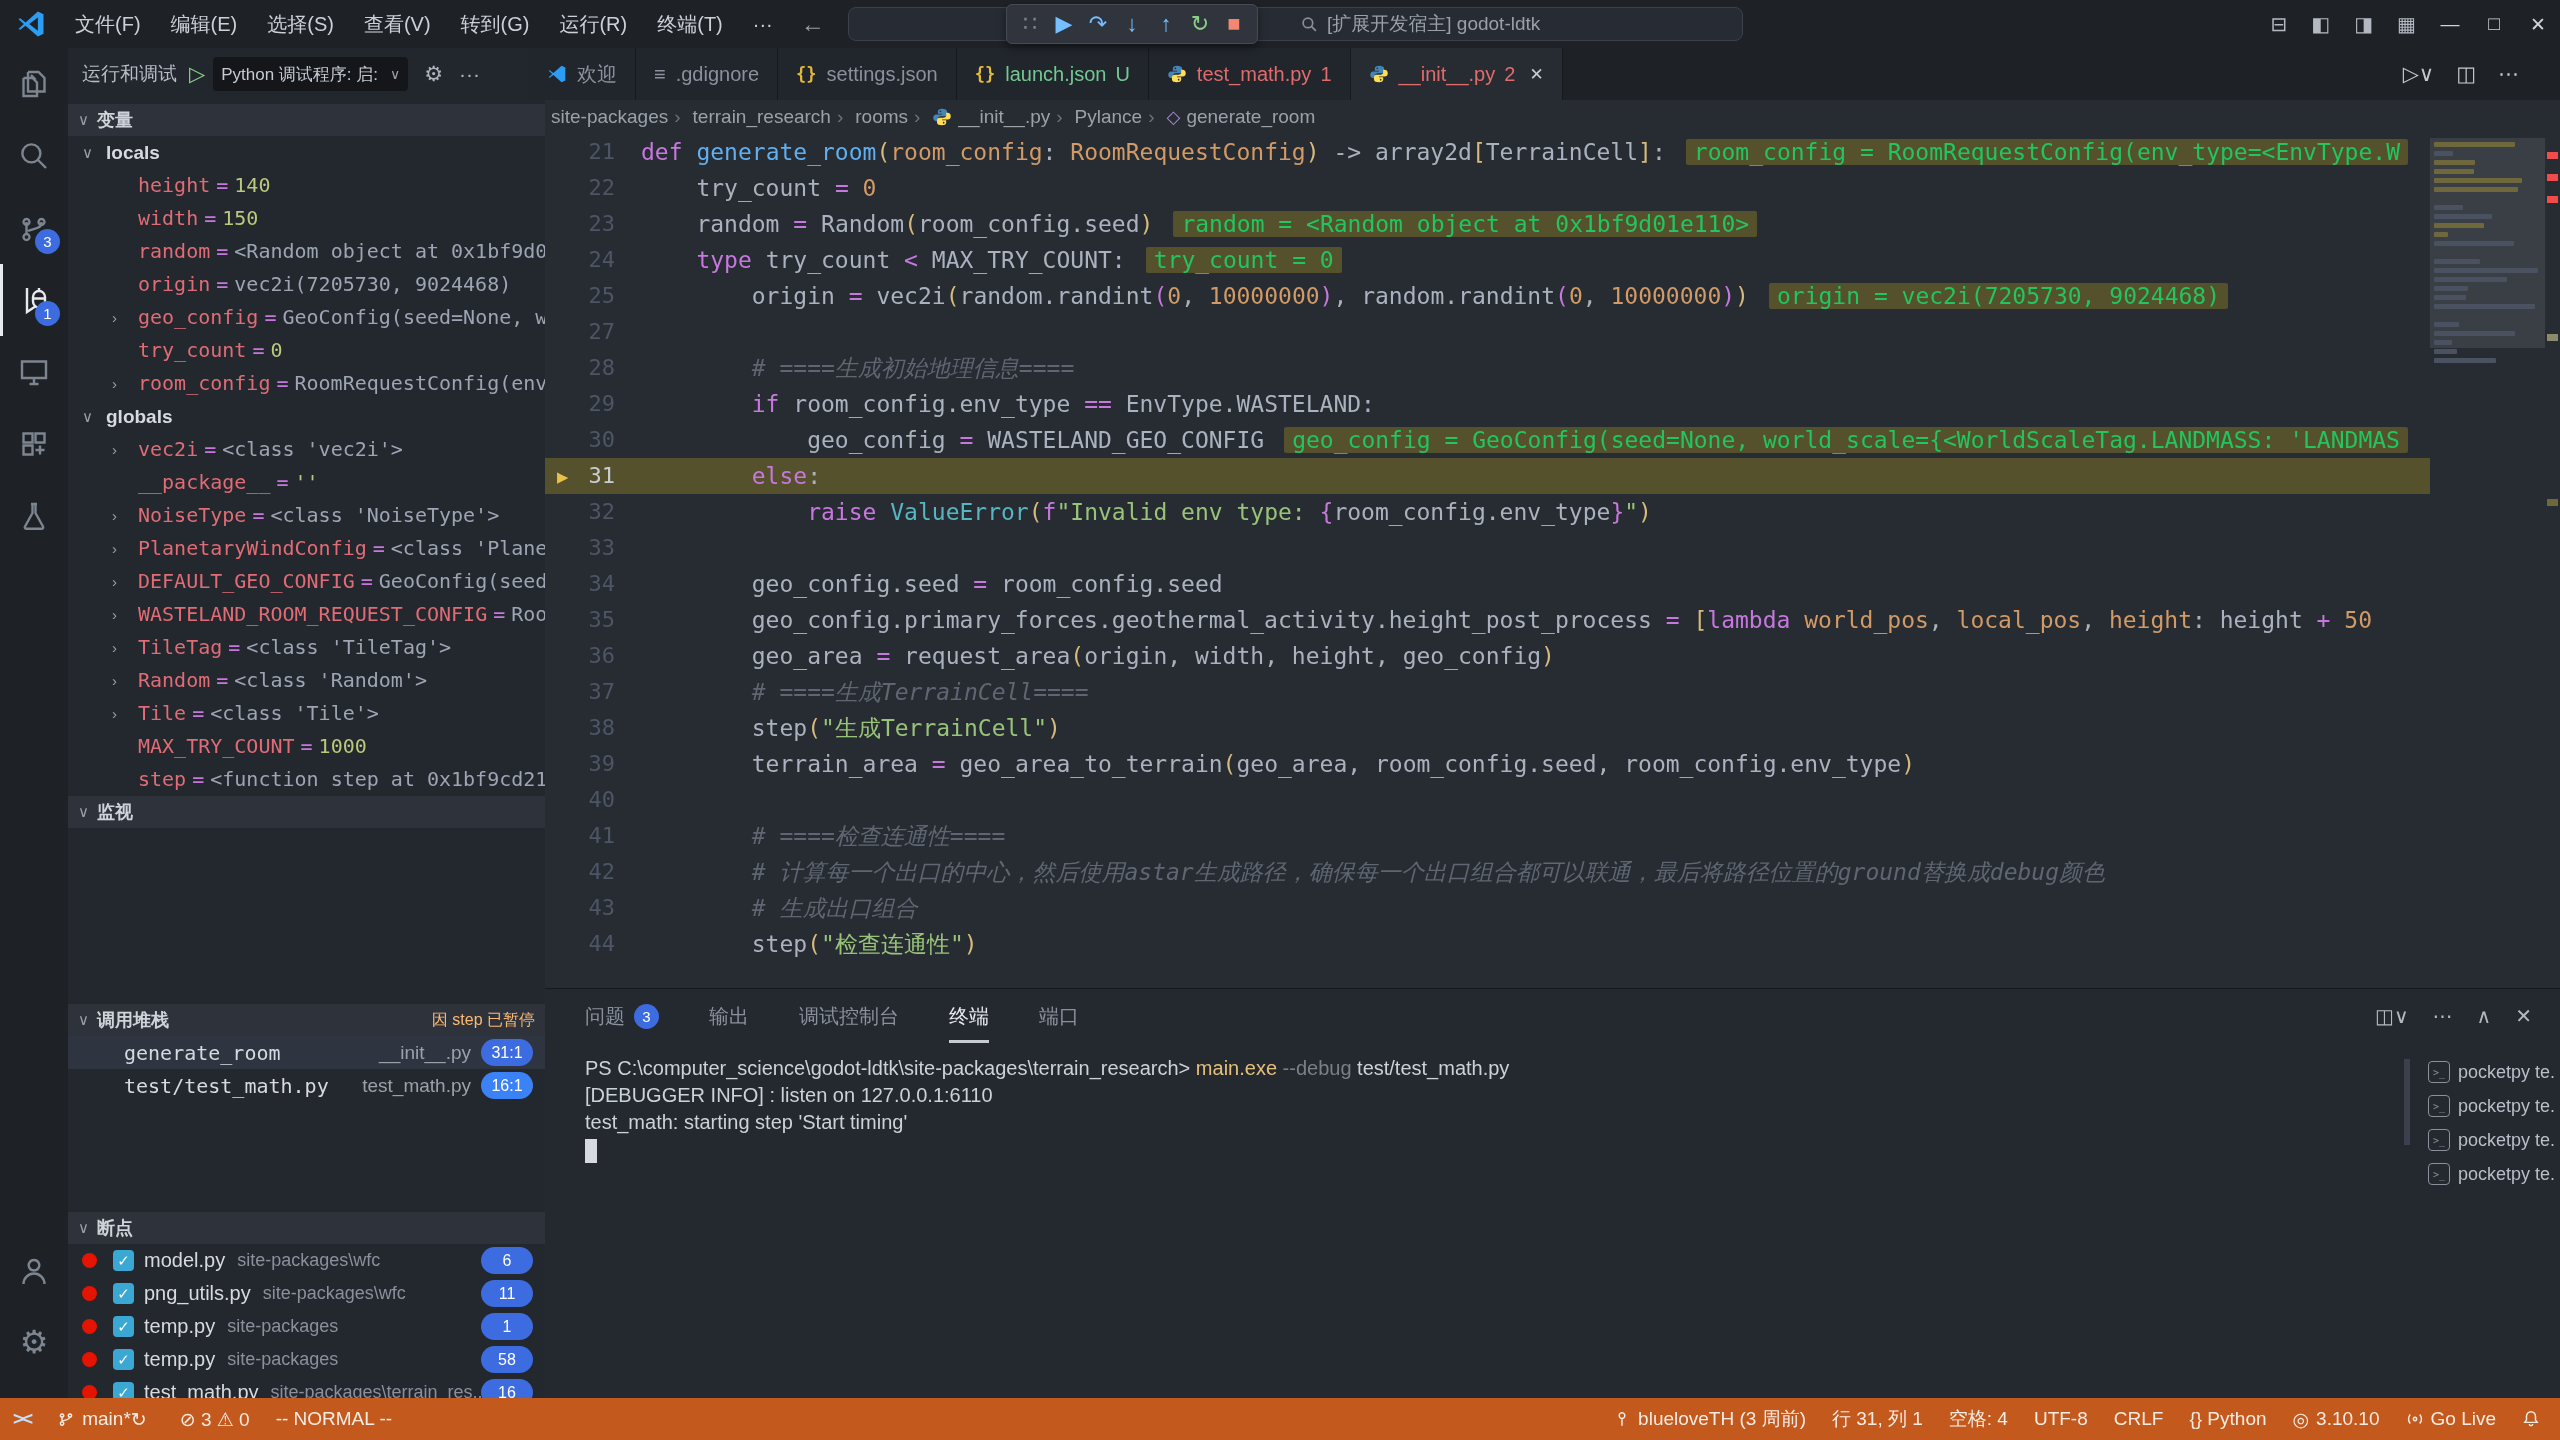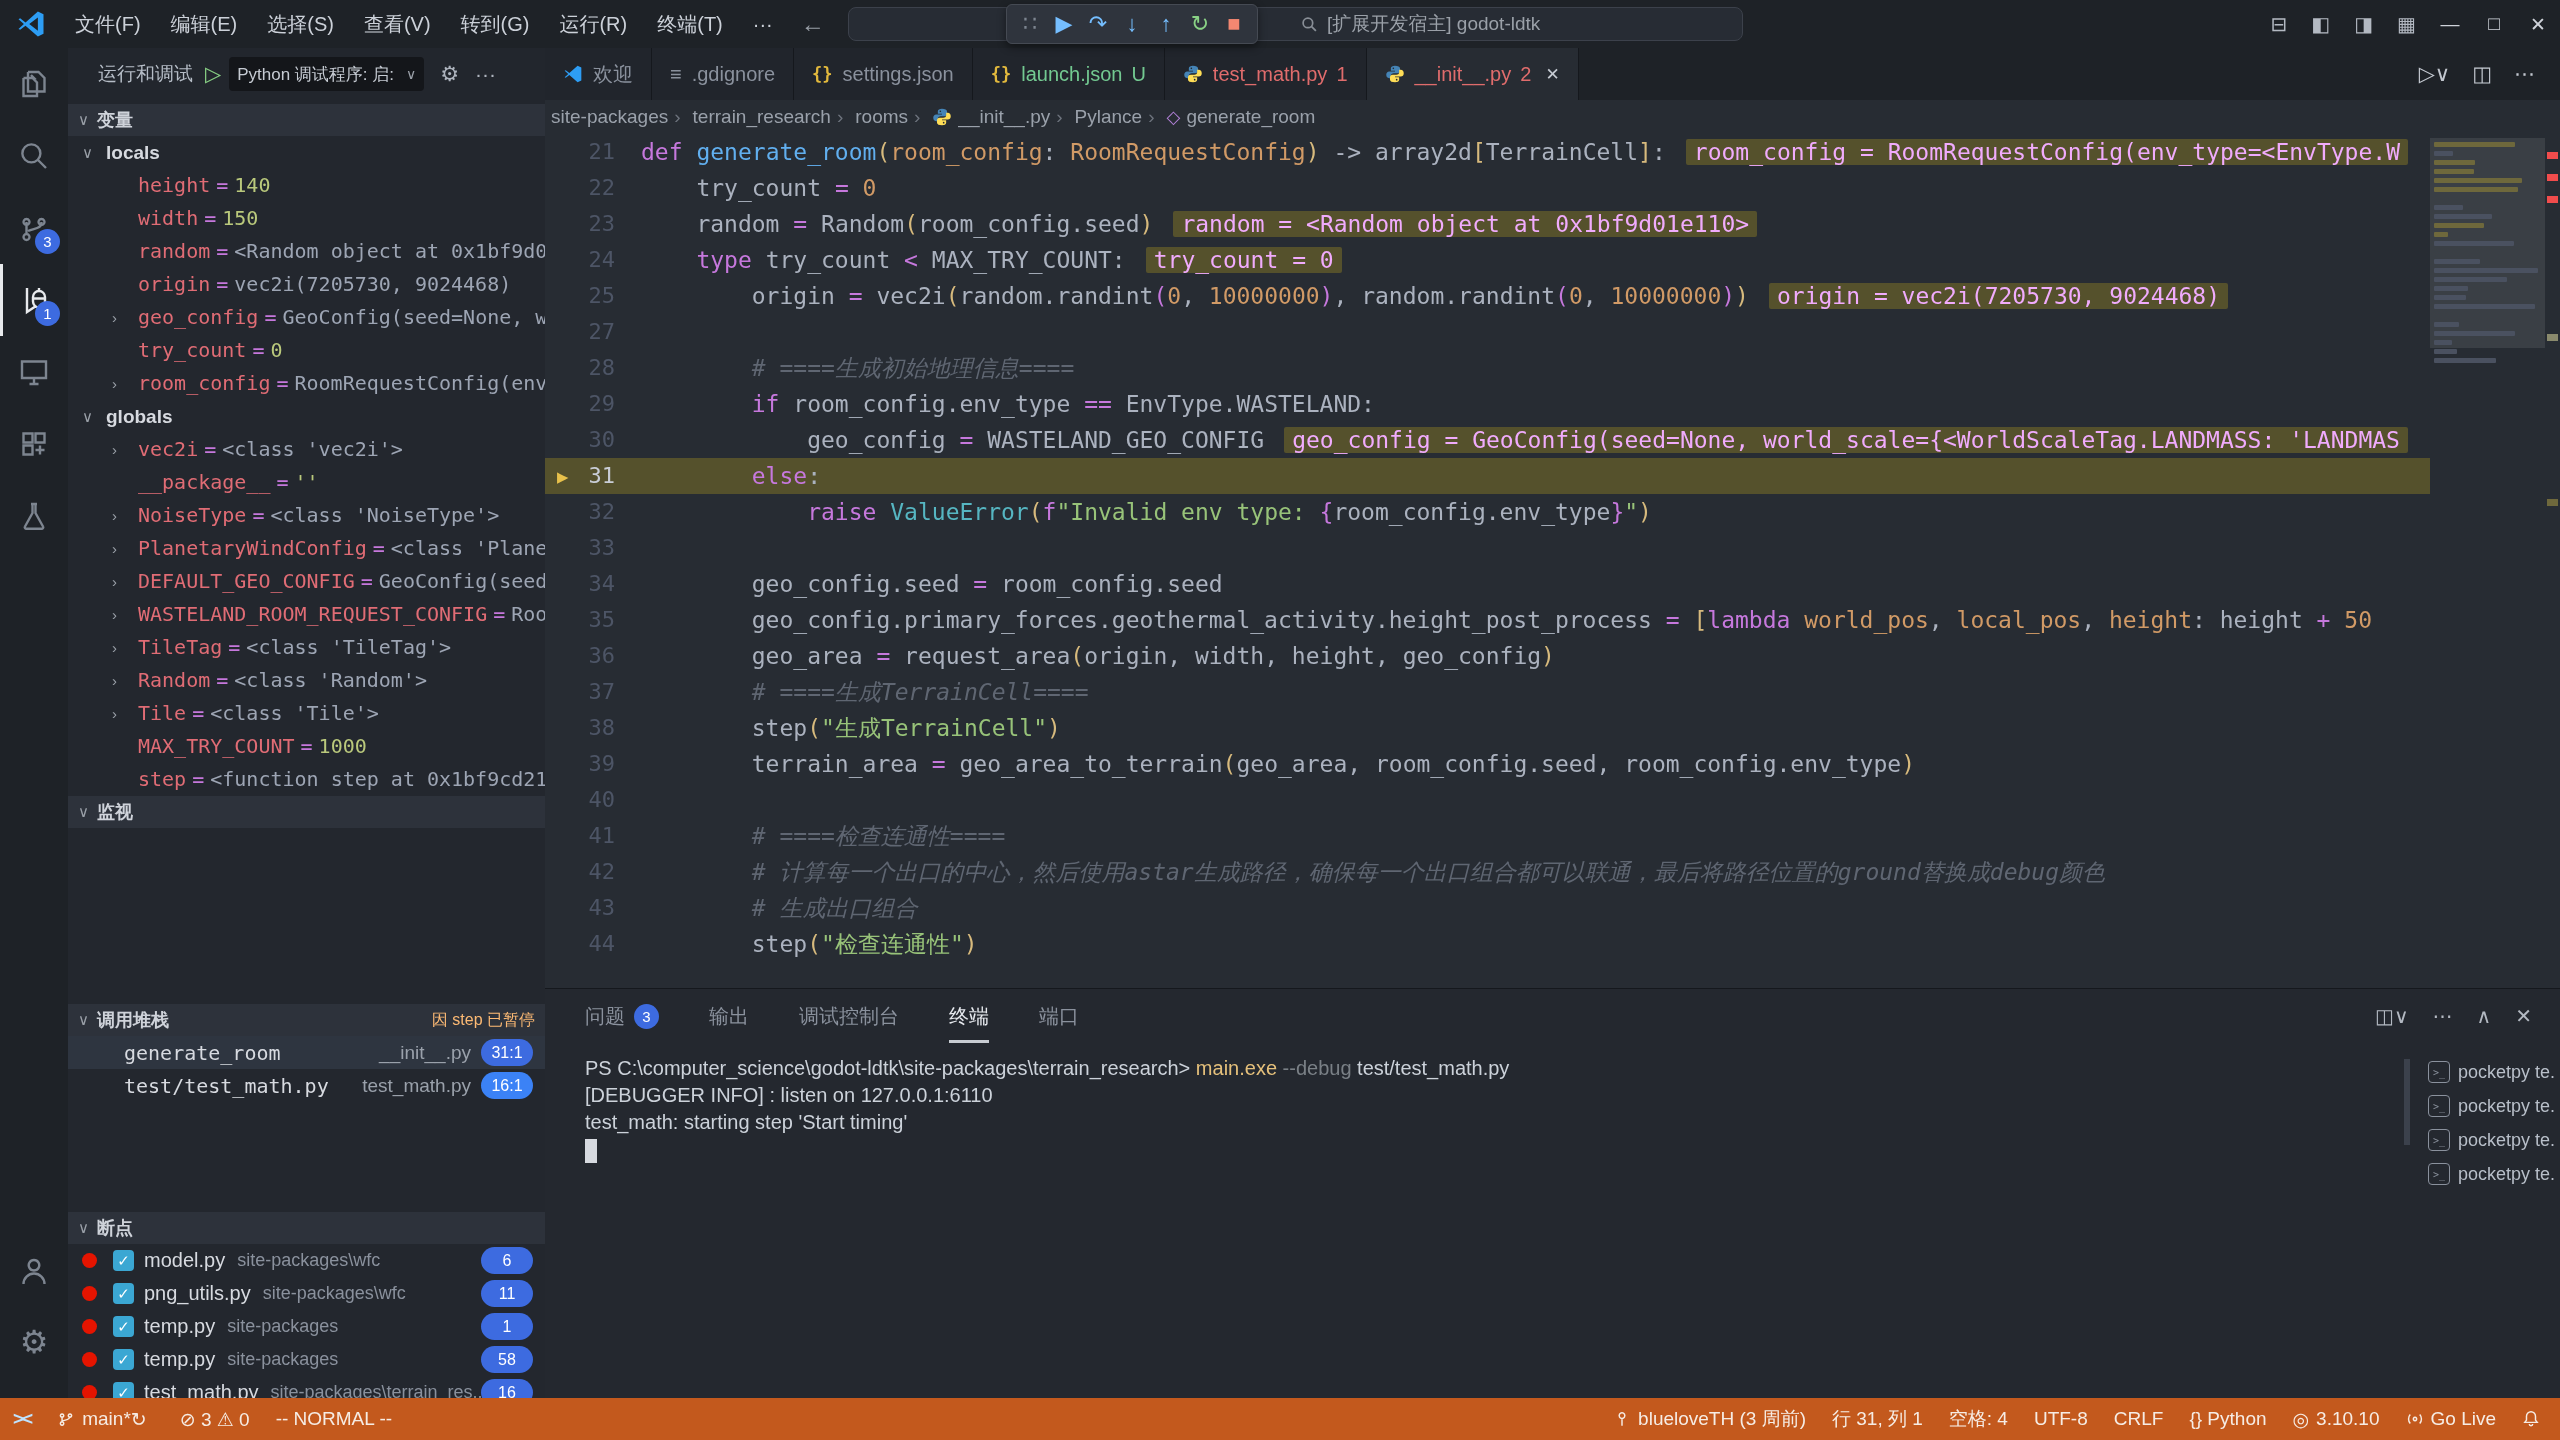--- a/index.html
+++ b/index.html
@@ -33,21 +33,21 @@
   .act-item svg { width:36px; height:36px; stroke:#7d8590; fill:none; stroke-width:1.6; }
   .act-item.active svg { stroke:#e8eaed; }
   .act-item.active { border-left:3px solid #e8eaed; }
   .act-badge { position:absolute; right:8px; bottom:10px; min-width:25px; height:25px; border-radius:13px;
                background:#3d6be0; color:#fff; font-size:15px; display:flex; align-items:center;
                justify-content:center; padding:0 5px; }
   .act-bottom { position:absolute; left:0; width:68px; }
   .gear-glyph { font-size:32px; color:#7d8590; }
 
   
-  #row2 { position:absolute; left:68px; top:48px; width:2492px; height:52px; background:#1e2227; display:flex;text-align:right; }
+  #row2 { position:absolute; left:52px; top:48px; width:2492px; height:52px; background:#1e2227; display:flex;text-align:right; }
   #side-toolbar { width:477px; height:52px; background:#22262d; display:flex; align-items:center; flex:none; }
   #side-toolbar .title { color:#b6bdc7; font-size:19px; margin:0 12px 0 30px; white-space:nowrap; }
   #run-play { color:#89d185; font-size:21px; margin-right:8px; }
   #launch-select { width:195px; height:34px; background:#14161a; border-radius:4px; color:#c6cbd3;
                    font-size:17px; display:flex; align-items:center; padding:0 8px; white-space:nowrap; overflow:hidden; }
   #launch-select .chev { margin-left:auto; color:#9aa0a8; font-size:14px; }
   .side-tool-ico { color:#aeb4be; font-size:21px; margin-left:16px; }
   #tabs { display:flex; height:52px; flex:1; }
   .tab { display:flex; align-items:center; padding:0 18px; height:52px; background:#21252c;
          border-right:1px solid #15181d; font-size:20px; color:#8a919d; white-space:nowrap; }
@@ -76,21 +76,21 @@
   .gutter { width:96px; flex:none; text-align:right; padding-right:26px; color:#4d5566;
             font-size:22px; position:relative; }
   .code-line.current { background:#55512c; }
   .code-line.current .gutter { color:#c9cdd6; }
   .cur-arrow { position:absolute; left:12px; top:0; color:#e8c14b; font-size:19px; }
   .code-text { flex:1; overflow:hidden; }
   .tk-k{color:#c678dd} .tk-f{color:#61afef} .tk-p{color:#d19a66}
   .tk-n{color:#d19a66} .tk-s{color:#98c379} .tk-o{color:#c678dd} .tk-w{color:#abb2bf}
   .tk-b1{color:#d7ba7d} .tk-b2{color:#c678dd} .tk-cy{color:#56b6c2}
   .tk-c{color:#5f6672; font-style:italic}
-  .tk-dbg { background:#55512c; color:#f0abfc; padding:0 8px; margin-left:20px; border-radius:2px; }
+  .tk-dbg { background:#55512c; color:#22c55e; padding:0 8px; margin-left:20px; border-radius:2px; }
   #minimap { position:absolute; right:15px; top:0; width:115px; height:854px; background:#272c33; }
   .mm-bar { position:absolute; height:5px; border-radius:1px; background:#4a5160; }
   #mm-slider { position:absolute; left:0; top:4px; width:115px; height:210px; background:rgba(255,255,255,.09); }
   #ruler { position:absolute; right:0; top:0; width:15px; height:854px; background:#272c33; }
   .ruler-mark { position:absolute; left:2px; width:11px; height:7px; }
 
   
   #sidebar { position:absolute; left:68px; top:100px; width:477px; height:1298px; background:#22262d; z-index:10; }
   .sec-header { position:absolute; left:0; width:477px; height:32px; background:#2d323b; color:#cfd3da;
                 font-size:18px; font-weight:bold; display:flex; align-items:center; padding:0 10px; }

